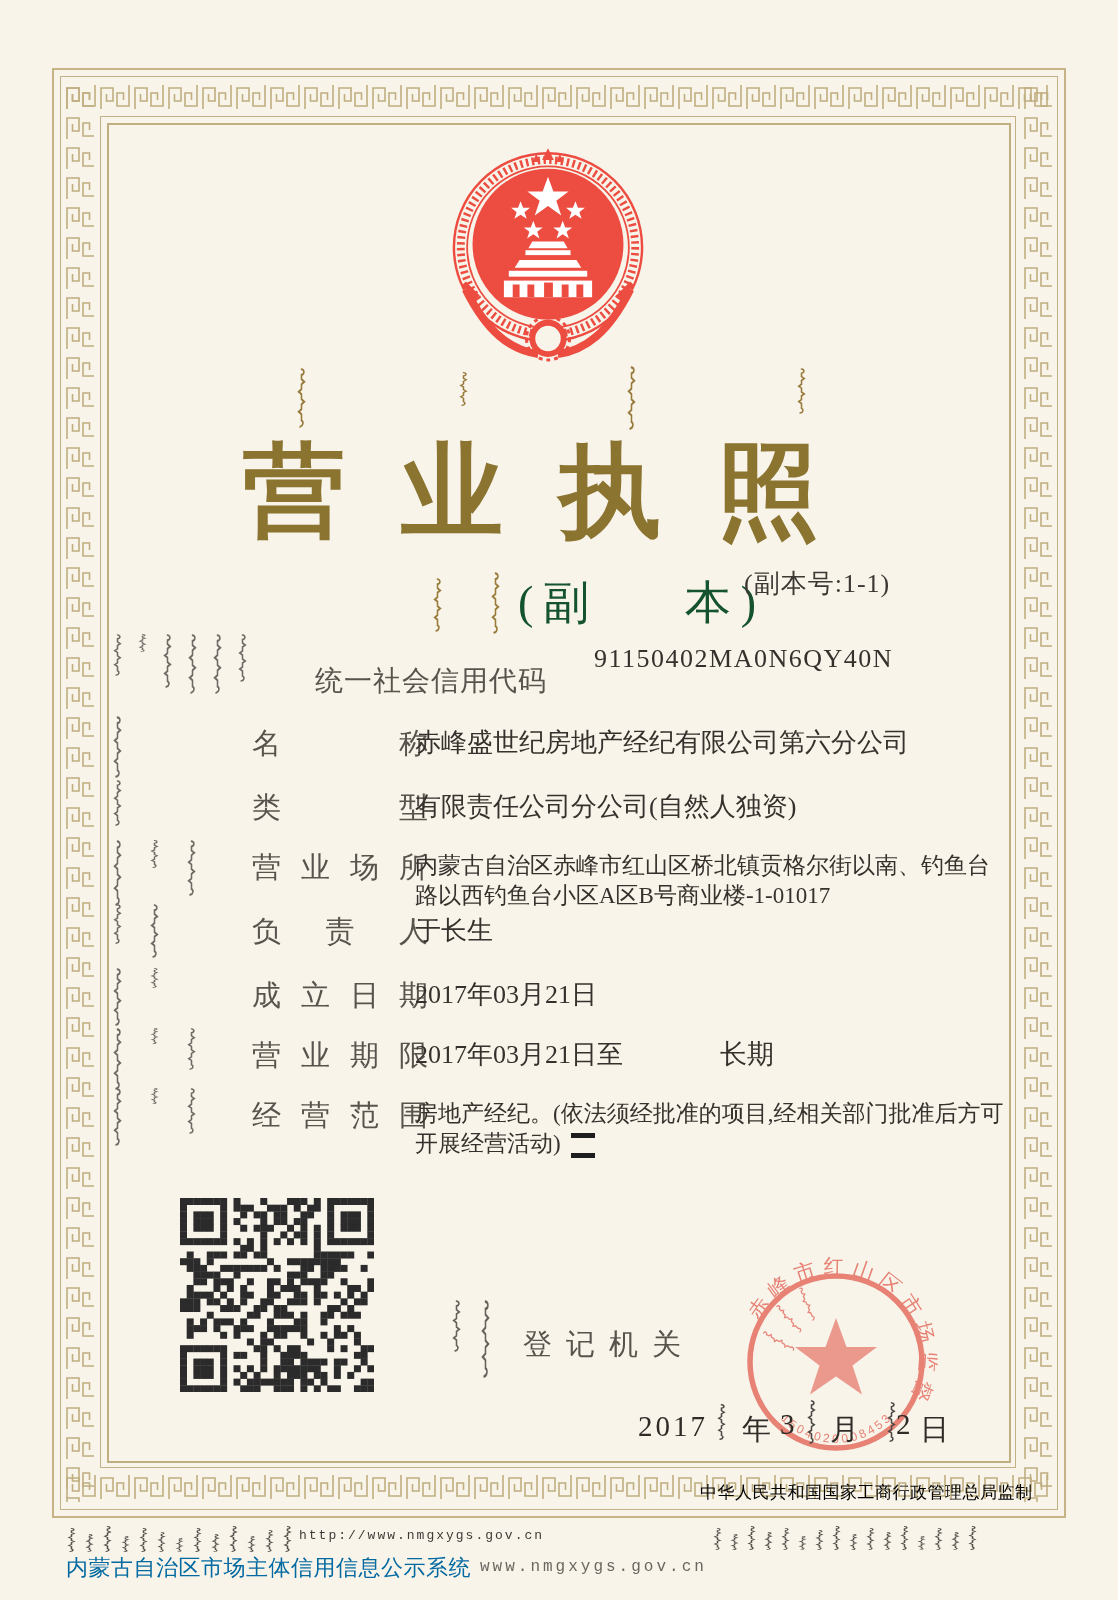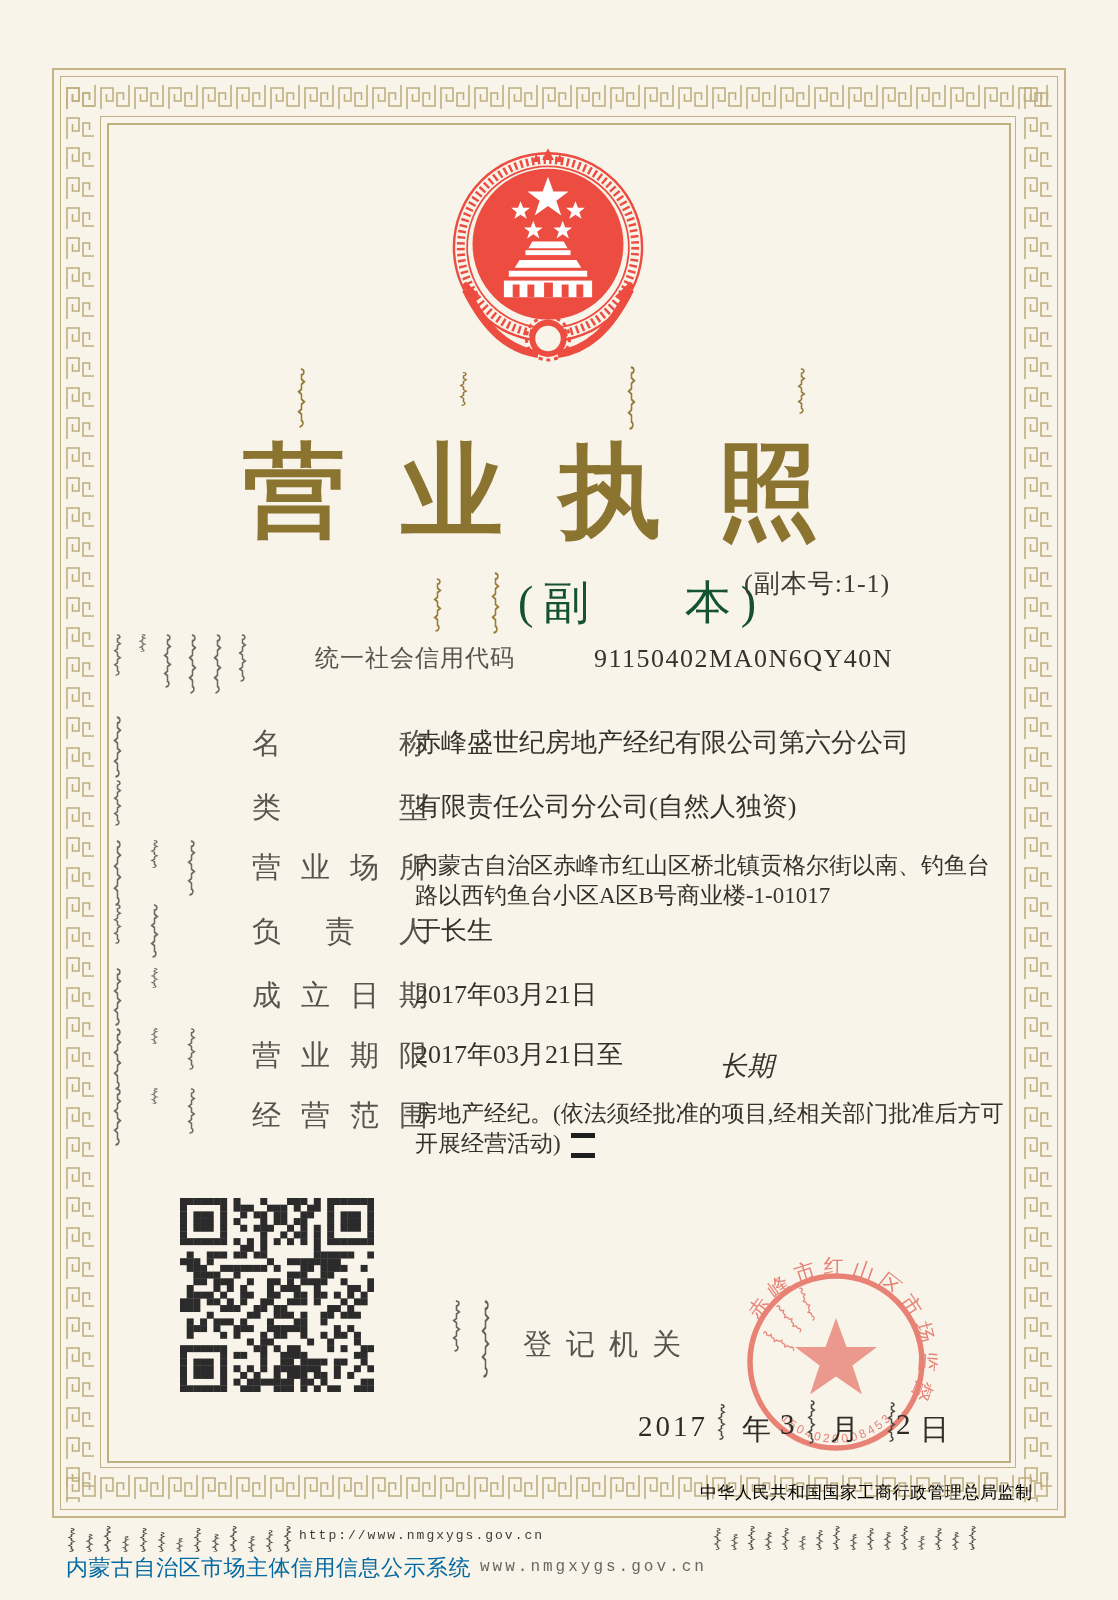--- a/index.html
+++ b/index.html
@@ -24,24 +24,24 @@
   .subcopy{position:absolute;left:518px;top:572px;font-size:46px;color:#14532d;
            letter-spacing:10px;word-spacing:64px;}
   .submg{position:absolute;color:#9a7c3a;}
   .copyno{position:absolute;left:744px;top:566px;font-size:26px;color:#3c3833;letter-spacing:1px;}
   
   .frow{position:absolute;left:0;width:1118px;}
   .mgg{position:absolute;left:112px;top:-8px;display:flex;align-items:flex-start;gap:26px;color:#6e6a64;}
   .flabel{position:absolute;left:252px;top:0;width:176px;display:flex;justify-content:space-between;
           font-size:29px;color:#58534d;}
   .fvalue{position:absolute;left:415px;top:3px;width:594px;font-size:26px;line-height:32px;color:#35312c;}
-  .row-credit .flabel{left:315px;width:252px;display:block;font-size:24px;letter-spacing:1px;}
+  .row-credit .flabel{left:315px;width:252px;display:block;font-size:28px;letter-spacing:1px;margin-top:20px;}
   .row-credit .fvalue{left:594px;top:1px;font-size:26px;letter-spacing:1.5px;font-family:"Liberation Serif",serif;}
   .small .fvalue{font-size:23px;line-height:30px;}
-  .term-to{position:absolute;left:720px;top:12px;font-size:27px;color:#35312c;font-style:italic;}
+  .term-to{position:absolute;left:720px;top:0px;font-size:27px;color:#35312c;}
   .redact{display:inline-block;vertical-align:middle;margin-left:10px;width:24px;height:15px;
           border-top:5px solid #1e1e1e;border-bottom:5px solid #1e1e1e;}
   
   .qr{position:absolute;left:180px;top:1198px;width:194px;height:194px;}
   
   .reg-label{position:absolute;left:523px;top:1325px;width:158px;display:flex;justify-content:space-between;
              font-size:29px;color:#58534d;}
   .reg-mg{position:absolute;left:451px;top:1300px;display:flex;gap:18px;color:#66615b;}
   .seal{position:absolute;left:726px;top:1252px;width:220px;height:220px;opacity:.9;mix-blend-mode:multiply;}
   .seal-text{font-size:21px;letter-spacing:6.5px;fill:#ec7b72;font-family:"Liberation Sans",sans-serif;}

